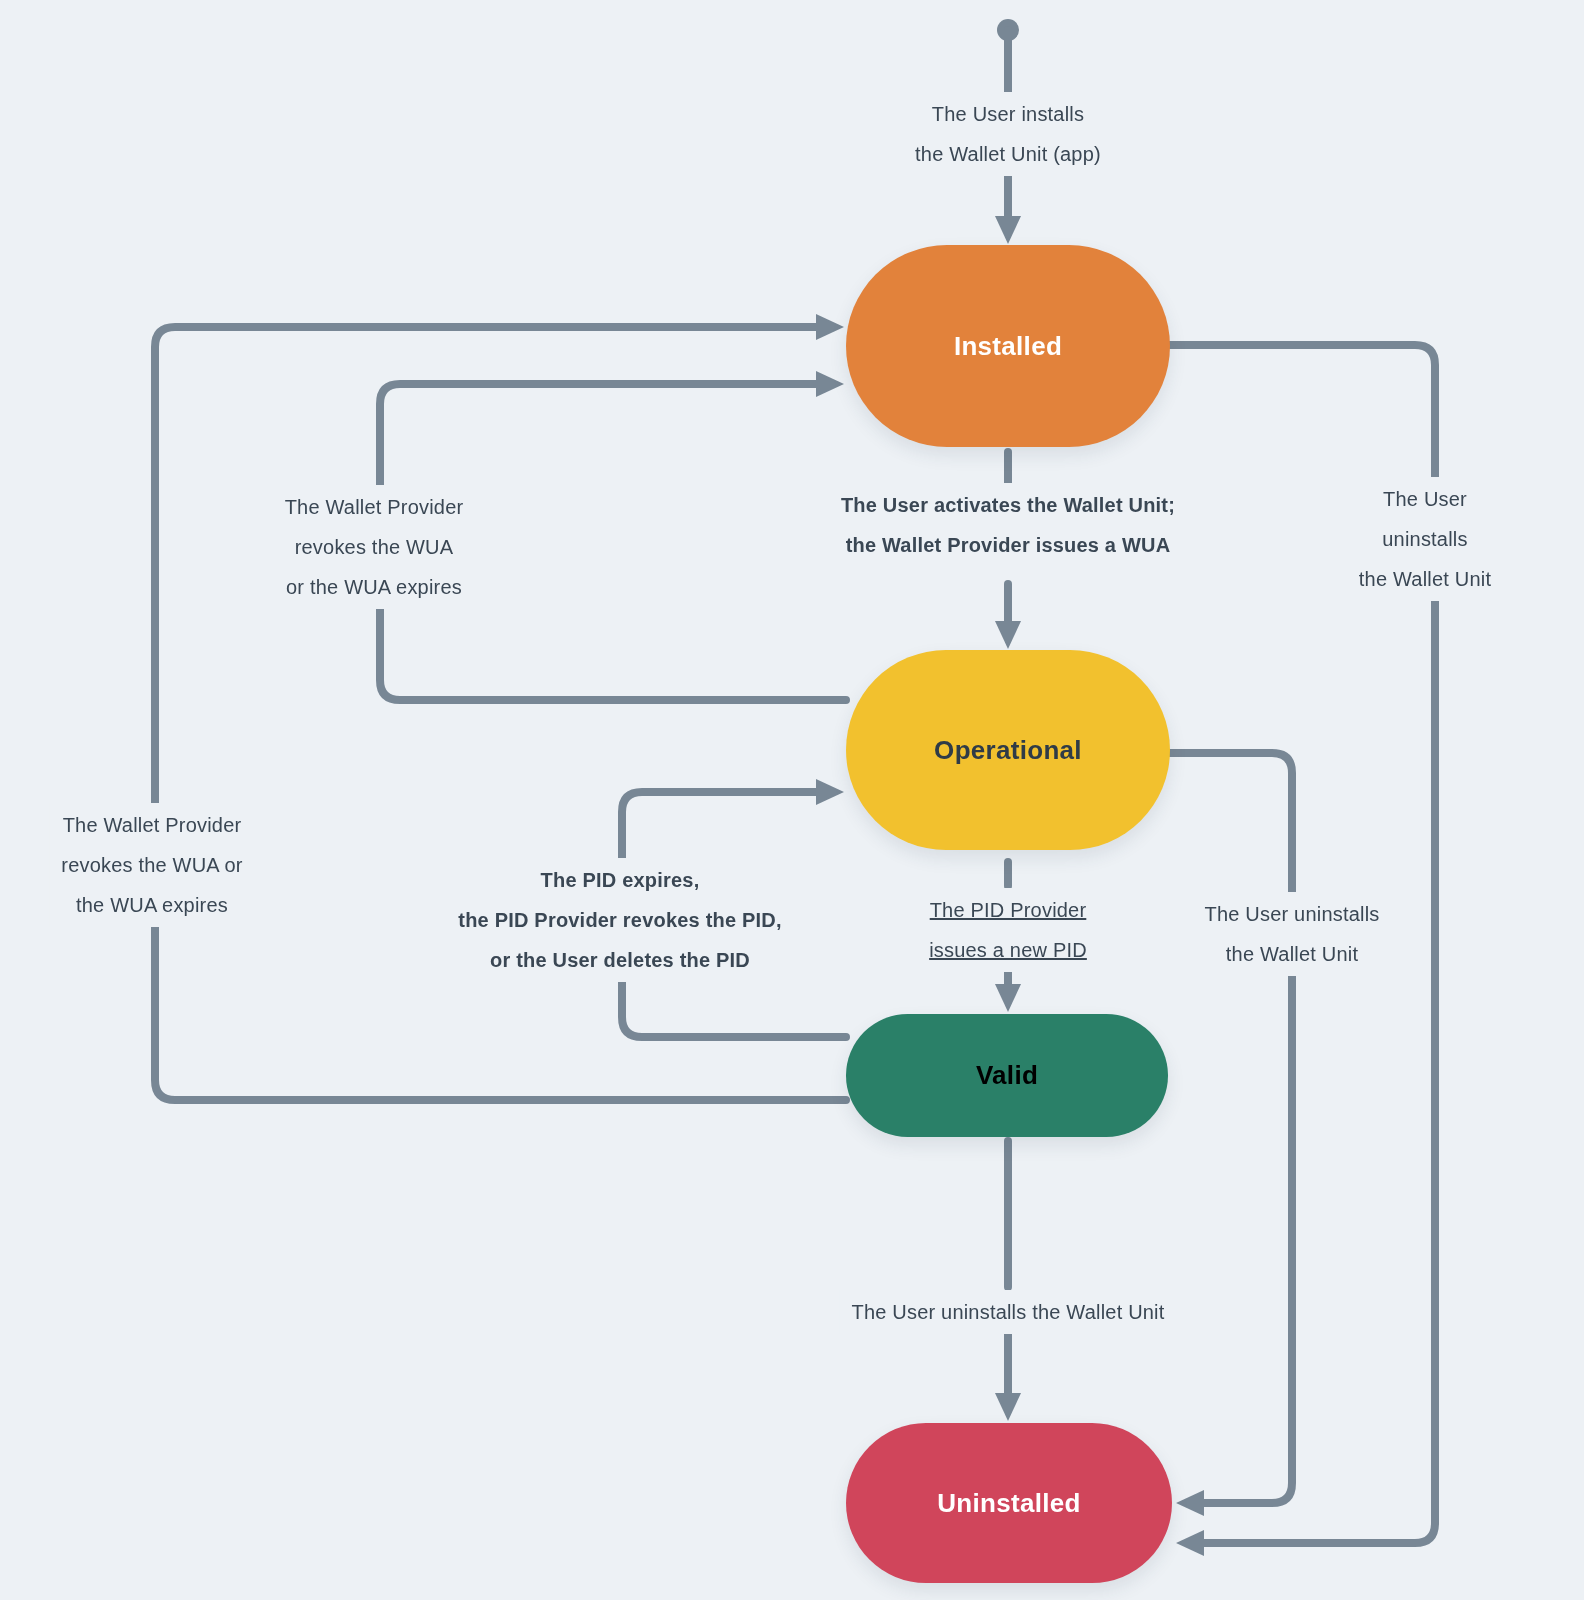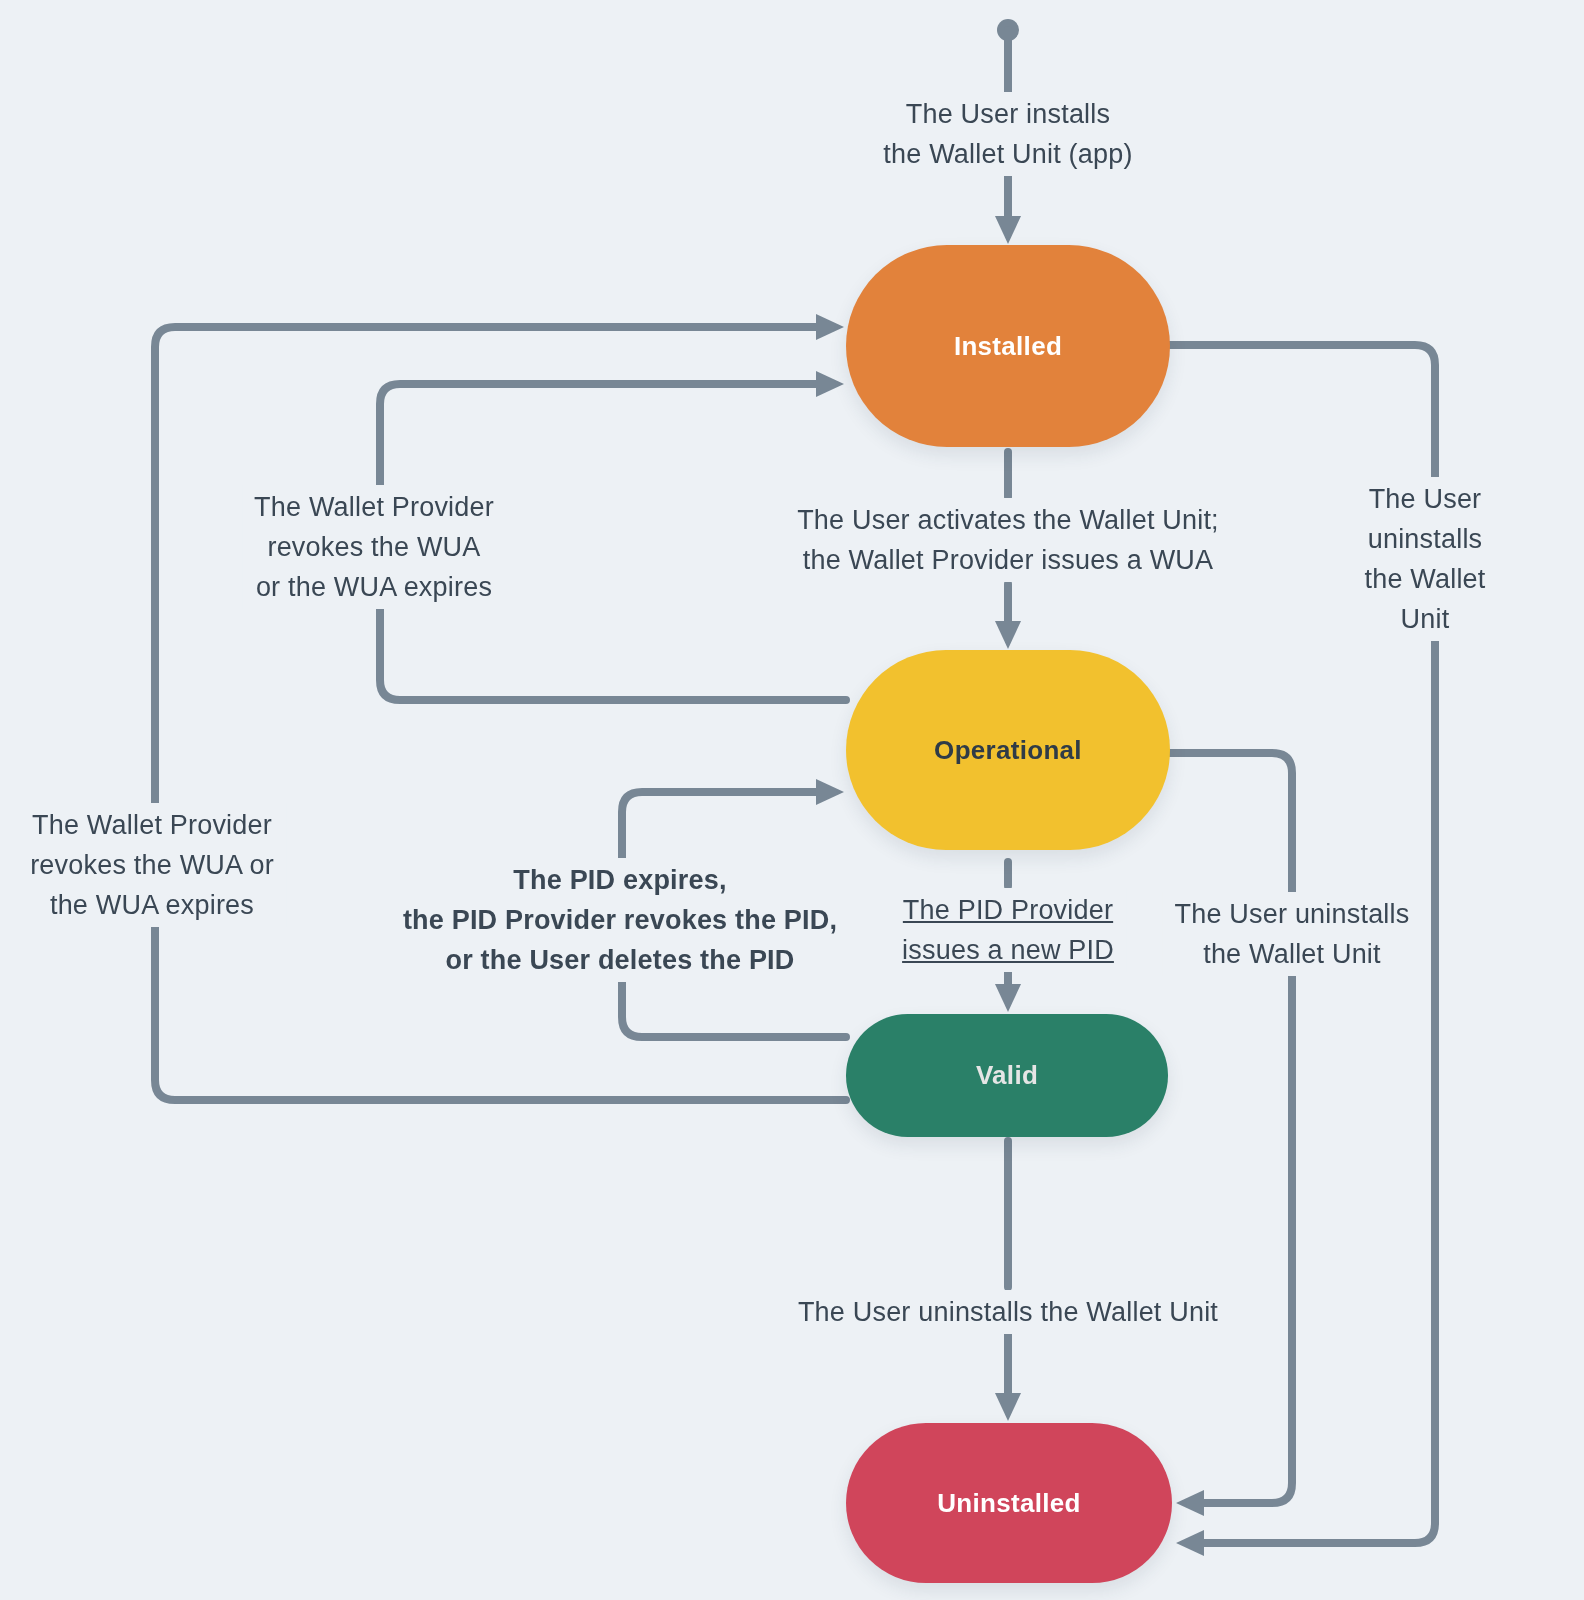--- a/index.html
+++ b/index.html
@@ -25,46 +25,46 @@
     stroke: #788795;
     stroke-width: 8;
     stroke-linecap: round;
   }
   .edge-label {
     position: absolute;
     z-index: 2;
     transform: translateX(-50%);
     white-space: pre-line;
     text-align: center;
-    font-size: 27px;
+    font-size: 20px;
     line-height: 40px;
     color: #3A4754;
     background: #EDF1F5;
     padding: 2px 12px;
     letter-spacing: 0.2px;
   }
   .state-node {
     position: absolute;
     z-index: 3;
     display: flex;
     align-items: center;
     justify-content: center;
     font-size: 26px;
     font-weight: bold;
     letter-spacing: 0.3px;
     box-shadow: 0 8px 18px rgba(40,60,80,0.10);
   }
   .state-node .node-label { pointer-events: none; }
   #node-installed    { left: 846px; top: 245px;  width: 324px; height: 202px; border-radius: 101px; color: #FFFFFF; }
   #node-operational  { left: 846px; top: 650px;  width: 324px; height: 200px; border-radius: 100px; color: #2F3B47; }
-  #node-valid        { left: 846px; top: 1014px; width: 322px; height: 123px; border-radius: 62px;  color: #e5e5e5; }
+  #node-valid        { left: 846px; top: 1014px; width: 322px; height: 123px; border-radius: 62px;  color: #000000; }
   #node-uninstalled  { left: 846px; top: 1423px; width: 326px; height: 160px; border-radius: 80px;  color: #FFFFFF; justify-content: center; }
 
   #label-start-install        { left: 1008px; top: 92px; }
-  #label-installed-operational{ left: 1008px; top: 498px; }
+  #label-installed-operational{ left: 1008px; top: 483px; font-weight: bold; }
   #label-operational-installed{ left: 374px;  top: 485px; }
   #label-valid-installed      { left: 152px;  top: 803px; }
   #label-valid-operational    { left: 620px;  top: 858px; font-weight: bold; }
   #label-operational-valid    { left: 1008px; top: 888px; text-decoration: underline; }
   #label-installed-uninstalled{ left: 1425px; top: 477px; }
   #label-operational-uninstalled{ left: 1292px; top: 892px; }
   #label-valid-uninstalled    { left: 1008px; top: 1290px; }
 </style>
 </head>
 <body>

